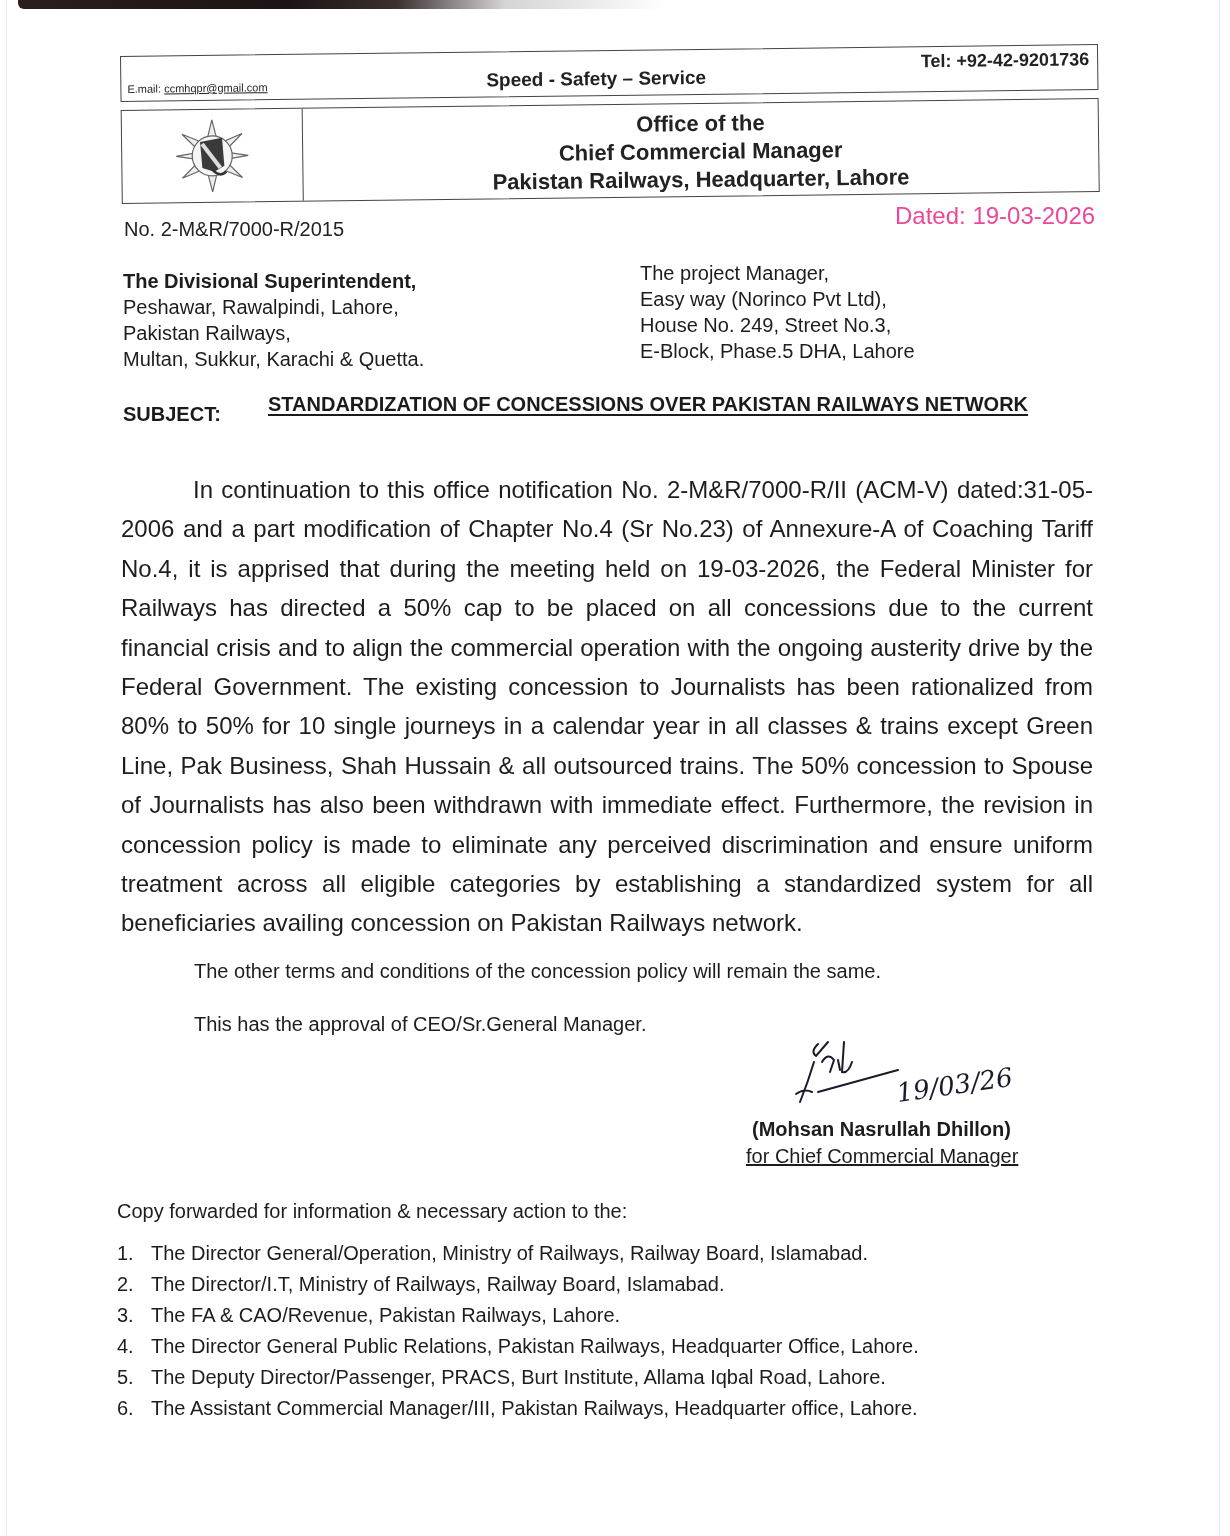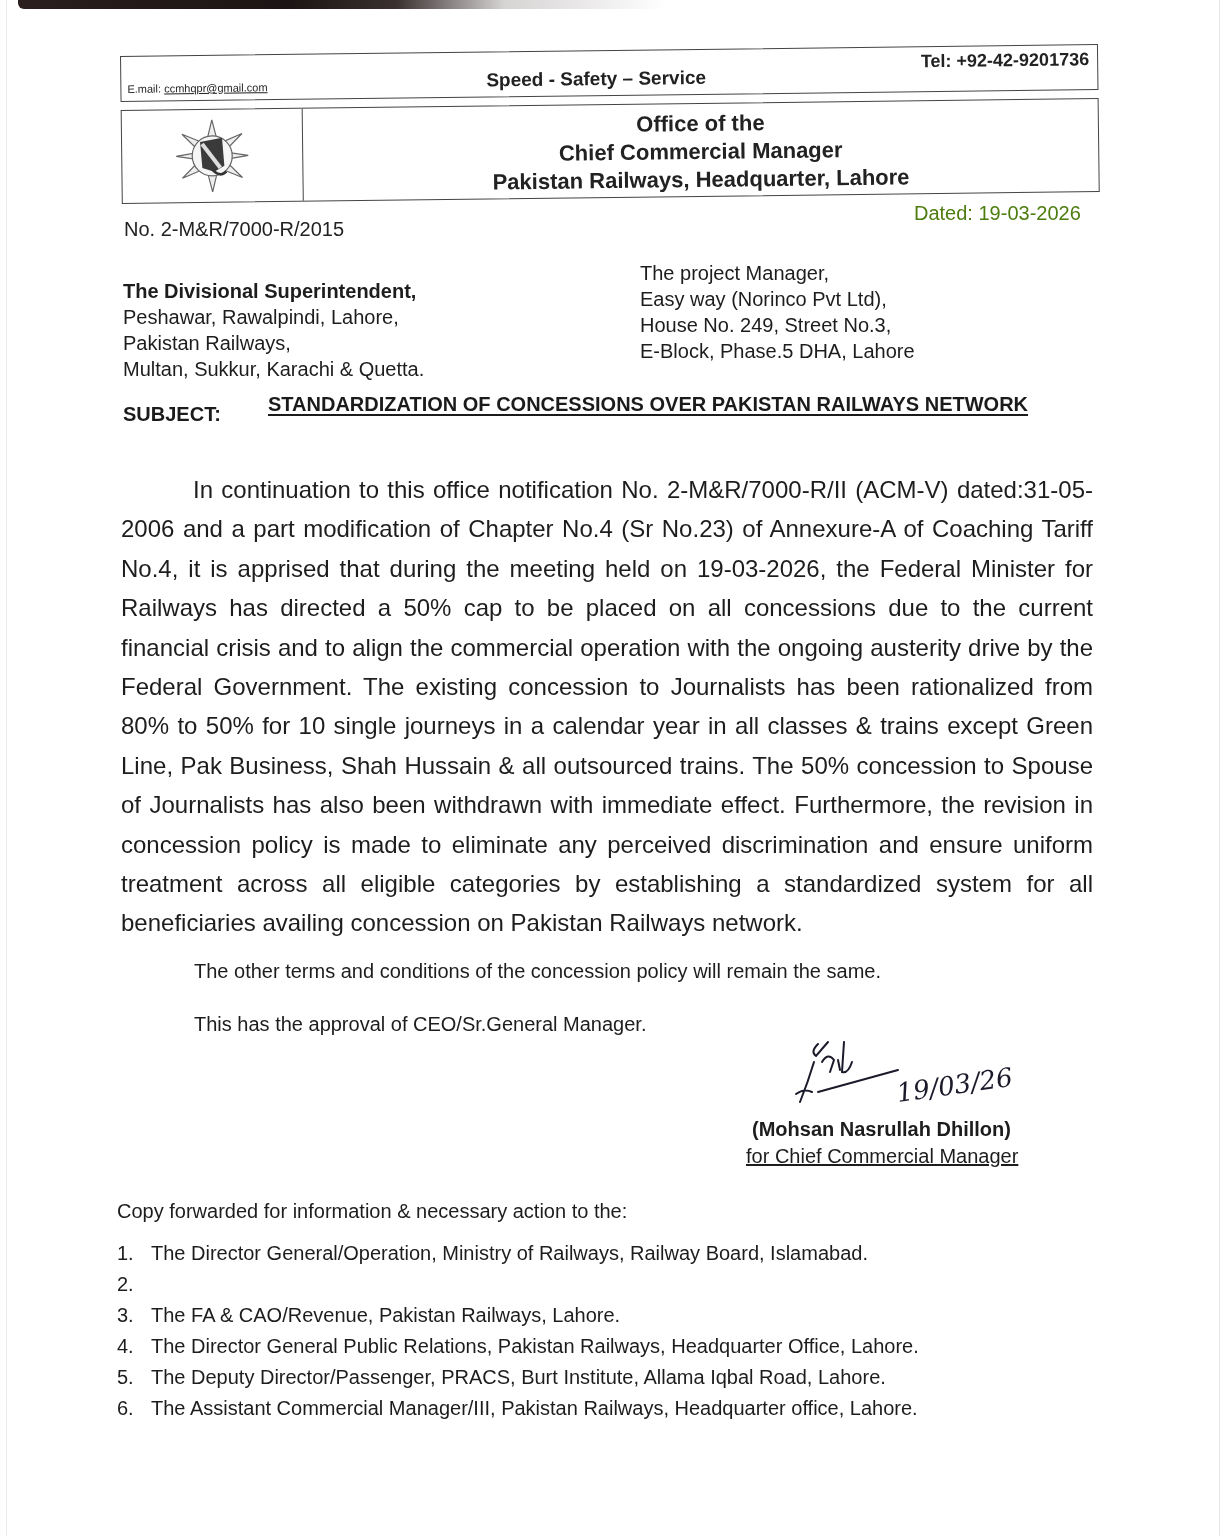--- a/index.html
+++ b/index.html
@@ -29,24 +29,24 @@
   .lh-motto { position:absolute; left:365px; bottom:5px; font-size:19px; font-weight:bold; color:#222; }
   .lh-tel { position:absolute; right:8px; top:4px; font-size:18px; font-weight:bold; color:#222; }
   .lh-box {
     position: relative; height: 92px; margin-top: 8px;
     border: 1.5px solid #444; display: flex;
   }
   .lh-logo { width: 180px; border-right: 1.5px solid #444; display:flex; align-items:center; justify-content:center; }
   .lh-office { flex:1; text-align:center; font-size:22px; font-weight:bold; line-height:28px; padding-top:6px; color:#222; }
 
   .ref-no { position:absolute; left:124px; top:218px; font-size:20px; color:#222; }
-  .dated { position:absolute; left:914px; top:202px; font-size:20px; color:#4d7c0f; }
+  .dated { position:absolute; left:895px; top:202px; font-size:24px; color:#ec4899; }
 
   .addr-left { position:absolute; left:123px; top:268px; font-size:20px; line-height:26px; color:#1d1d1d; }
-  .addr-left .b { font-weight:bold;margin-top:10px; }
+  .addr-left .b { font-weight:bold; }
   .addr-right { position:absolute; left:640px; top:260px; font-size:20px; line-height:26px; color:#1d1d1d; }
 
   .subject-label { position:absolute; left:123px; top:403px; font-size:20px; font-weight:bold; }
   .subject-text {
     position:absolute; left:268px; top:389px; width:825px; font-size:20px; font-weight:bold;
     line-height:30px; text-align: justify; text-align-last: left;
     text-decoration: underline; text-underline-offset: 3px;
   }
 
   .body-para {
@@ -141,20 +141,21 @@
 <div class="signer-role">for Chief Commercial Manager</div>
 
 <div class="copy-intro">Copy forwarded for information &amp; necessary action to the:</div>
 <ul class="copy-list">
   <li>
       <span class="num">1.</span>
       <span>The Director General/Operation, Ministry of Railways, Railway Board, Islamabad.</span>
     </li>
   <li>
       <span class="num">2.</span>
+      <span>The Director/I.T, Ministry of Railways, Railway Board, Islamabad.</span>
     </li>
   <li>
       <span class="num">3.</span>
       <span>The FA &amp; CAO/Revenue, Pakistan Railways, Lahore.</span>
     </li>
   <li>
       <span class="num">4.</span>
       <span>The Director General Public Relations, Pakistan Railways, Headquarter Office, Lahore.</span>
     </li>
   <li>

